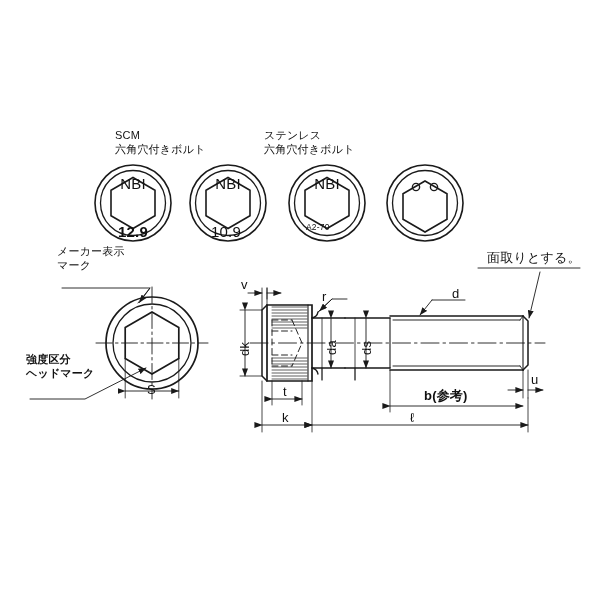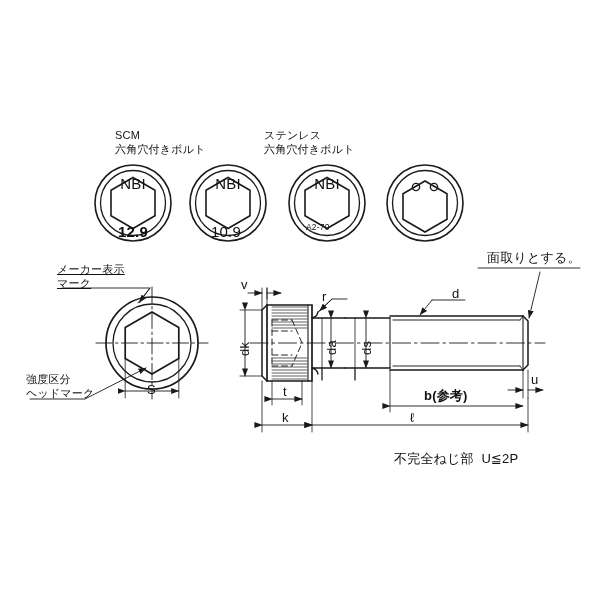--- a/index.html
+++ b/index.html
@@ -205,23 +205,23 @@
 
   <div class="lbl mark" style="left:120px;top:174px;width:26px;text-align:center;">NBI</div>
   <div class="lbl mark" style="left:116px;top:222px;width:34px;text-align:center;font-weight:bold;">12.9</div>
 
   <div class="lbl mark" style="left:215px;top:174px;width:26px;text-align:center;">NBI</div>
   <div class="lbl mark" style="left:211px;top:222px;width:34px;text-align:left;">10.9</div>
 
   <div class="lbl mark" style="left:314px;top:174px;width:26px;text-align:center;">NBI</div>
   <div class="lbl tiny" style="left:306px;top:222px;width:42px;text-align:left;">A2-70</div>
 
-  <div class="lbl hdr" style="left:57px;top:262px;text-decoration:underline;"><span>メーカー表示</span><br><span>マーク</span></div>
-
-  <div class="lbl hdr" style="left:26px;top:372px;"><span>強度区分</span><br><span>ヘッドマーク</span></div>
+  <div class="lbl hdr" style="left:57px;top:244px;"><span>メーカー表示</span><br><span>マーク</span></div>
+
+  <div class="lbl hdr" style="left:26px;top:352px;font-weight:bold;"><span>強度区分</span><br><span>ヘッドマーク</span></div>
 
   <div class="lbl dim" style="left:147px;top:382px;">S</div>
 
   <div class="lbl dim" style="left:241px;top:277px;">v</div>
 
   <div class="lbl dimv" style="left:237px;top:356px;">dk</div>
 
   <div class="lbl dim" style="left:322px;top:289px;">r</div>
 
   <div class="lbl dimv" style="left:324px;top:355px;">da</div>
@@ -235,15 +235,14 @@
   <div class="lbl dim" style="left:282px;top:410px;">k</div>
 
   <div class="lbl dim" style="left:531px;top:372px;">u</div>
 
   <div class="lbl dim" style="left:424px;top:388px;font-weight:bold;">b(参考)</div>
 
   <div class="lbl dim" style="left:410px;top:410px;">ℓ</div>
 
   <div class="lbl note" style="left:487px;top:250px;">面取りとする。</div>
 
-  <div class="lbl note" style="left:394px;top:451px;">不完全ねじ部  U≦2P</div>
 
 </div>
 
 </body></html>

